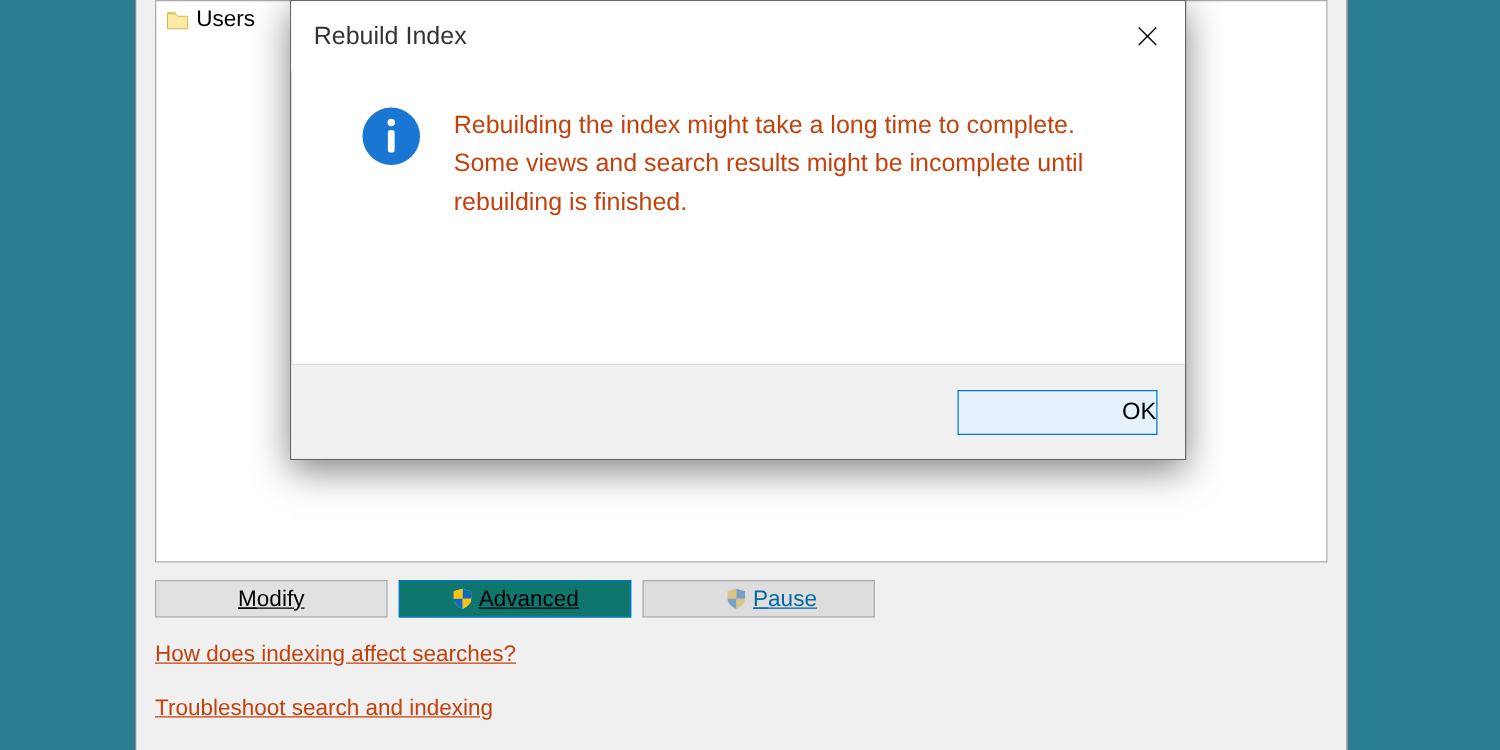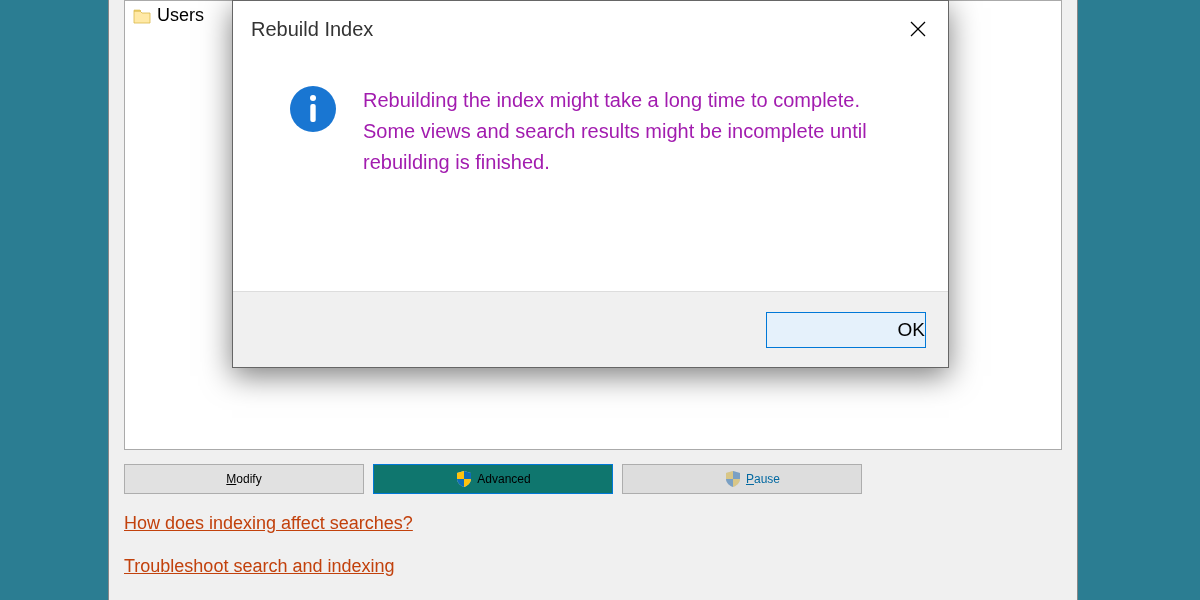--- a/index.html
+++ b/index.html
@@ -43,30 +43,31 @@
       display: inline-block;
     }
     .button-row {
       position: absolute;
       left: 15px;
       top: 464px;
       display: flex;
       gap: 9px;
     }
     .std-button {
-      width: 240px;
+      width: 186px;
       height: 30px;
       background: #e1e1e1;
       border: 1px solid #adadad;
-      font-size: 12px;
+      font-size: 18px;
       display: inline-flex;
       align-items: center;
       justify-content: center;
       gap: 4px;
       cursor: pointer;
+      text-decoration: underline;
     }
     .std-button.selected {
       background: #0f766e;
       border: 1px solid #0078d7;
     }
     .std-button.disabled {
       color: #0369a1;
       background: #ddd;
       padding-left: 20px;
     }
@@ -122,21 +123,21 @@
       gap: 26px;
     }
     .info-icon {
       width: 48px;
       height: 48px;
       flex-shrink: 0;
     }
     .modal-text {
       font-size: 20px;
       line-height: 1.55;
-      color: #a21caf;
+      color: #c2410c;
       padding-right: 12px;
     }
     .modal-footer {
       background: #f0f0f0;
       height: 76px;
       display: flex;
       align-items: center;
       justify-content: flex-end;
       gap: 14px;
       padding-right: 22px;

